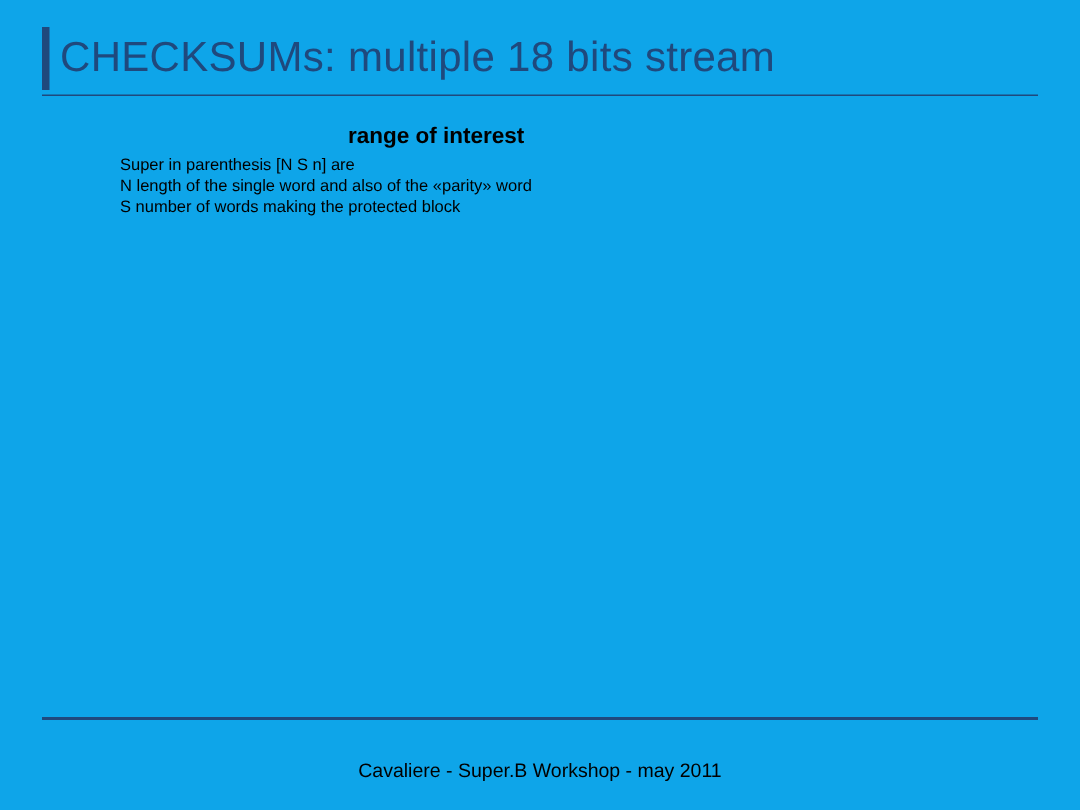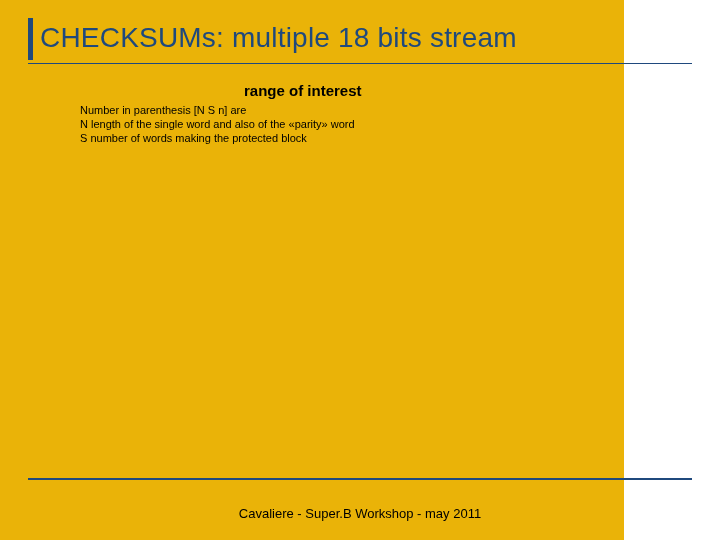--- a/index.html
+++ b/index.html
@@ -1,21 +1,21 @@
 <!DOCTYPE html>
 <html><head>
 <meta charset="utf-8">
 <style>
   * { margin: 0; padding: 0; box-sizing: border-box; }
   html, body { width: 720px; height: 540px; background: #fff; font-family: Arial, Helvetica, sans-serif; }
   .slide {
-    width: 624px;
+    width: 720px;
     height: 540px;
     position: relative;
-    background: #eab308;
+    background: #0ea5e9;
   }
   .title-wrap {
     position: absolute;
     left: 28px;
     top: 18px;
     width: 664px;
   }
   .title-accent {
     position: absolute;
     left: 0;
@@ -41,21 +41,20 @@
     height: 1px;
     background: #1f497d;
   }
   .subtitle {
     position: absolute;
     left: 232px;
     top: 82px;
     font-size: 15px;
     font-weight: 700;
     color: #000;
-    margin-left: 12px;
   }
   .body-text {
     position: absolute;
     left: 80px;
     top: 104px;
     font-size: 11px;
     line-height: 1.25;
     color: #000;
   }
   .body-text div { white-space: pre; }
@@ -84,21 +83,21 @@
 
   <div class="title-wrap">
     <div class="title-accent"></div>
     <div class="title-text">CHECKSUMs: multiple 18 bits stream</div>
     <div class="title-underline"></div>
   </div>
 
   <div class="subtitle">range of interest</div>
 
   <div class="body-text">
-    <div>Number in parenthesis [N S n] are</div>
+    <div>Super in parenthesis [N S n] are</div>
     <div>N length of the single word and also of the «parity» word</div>
     <div>S number of words making the protected block</div>
   </div>
 
   <div class="bottom-rule"></div>
 
   <div class="footer">Cavaliere - Super.B Workshop - may 2011</div>
 
 </div>
 

